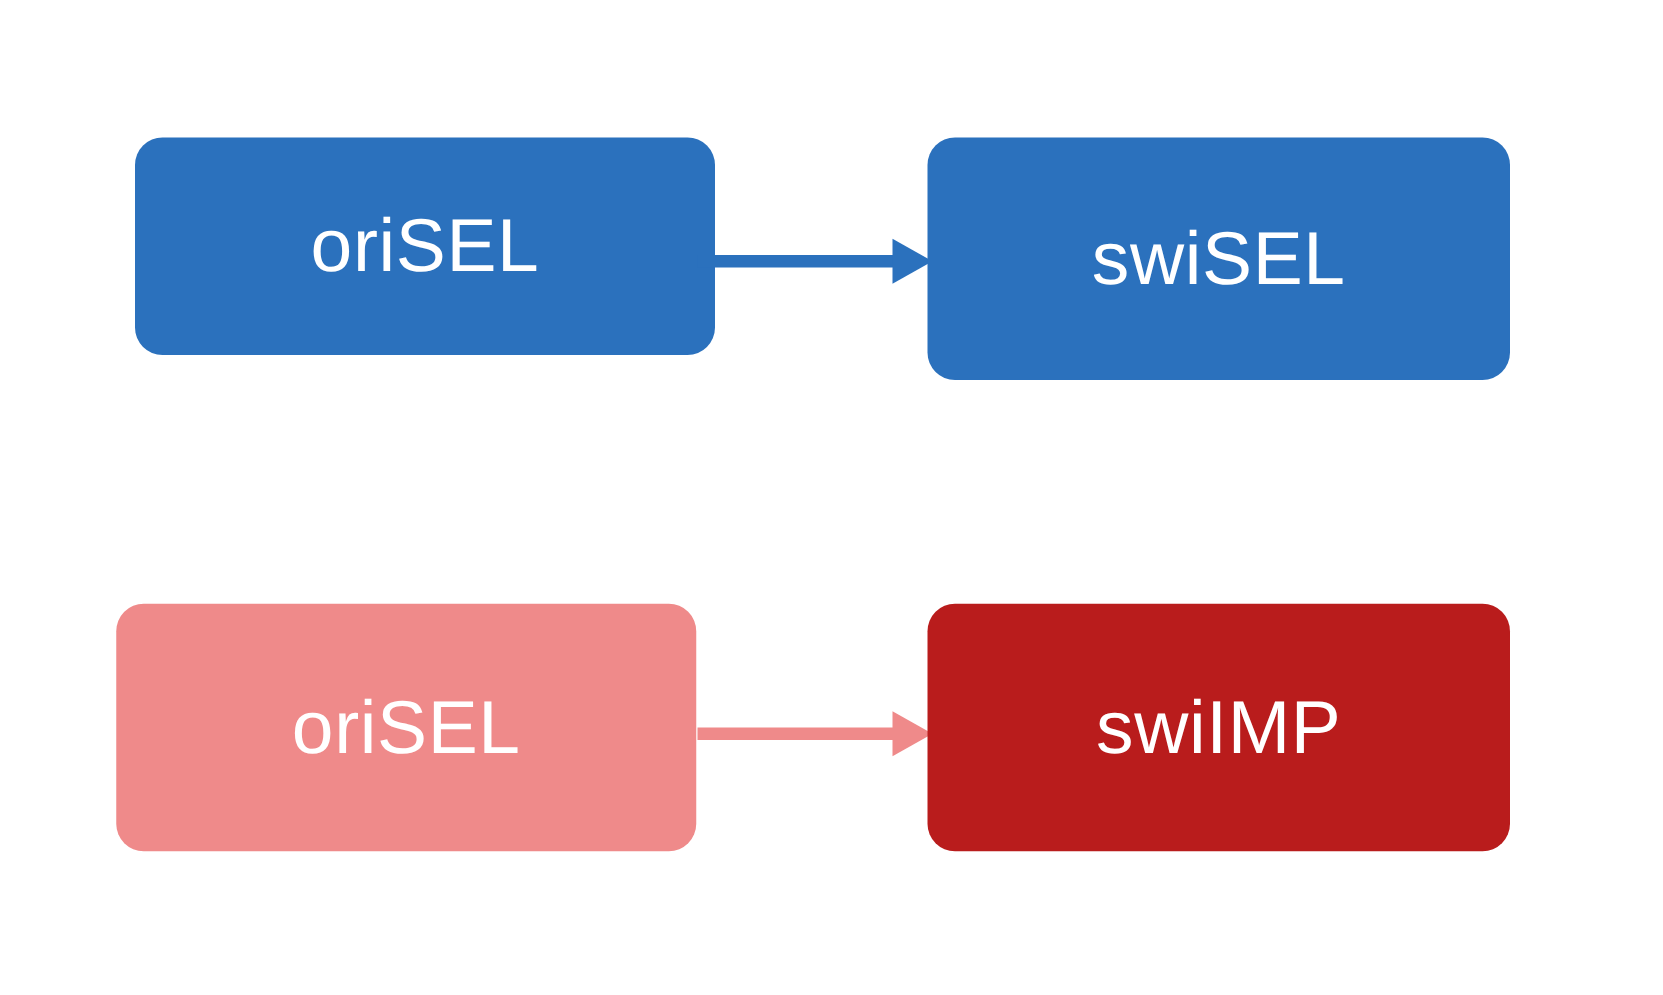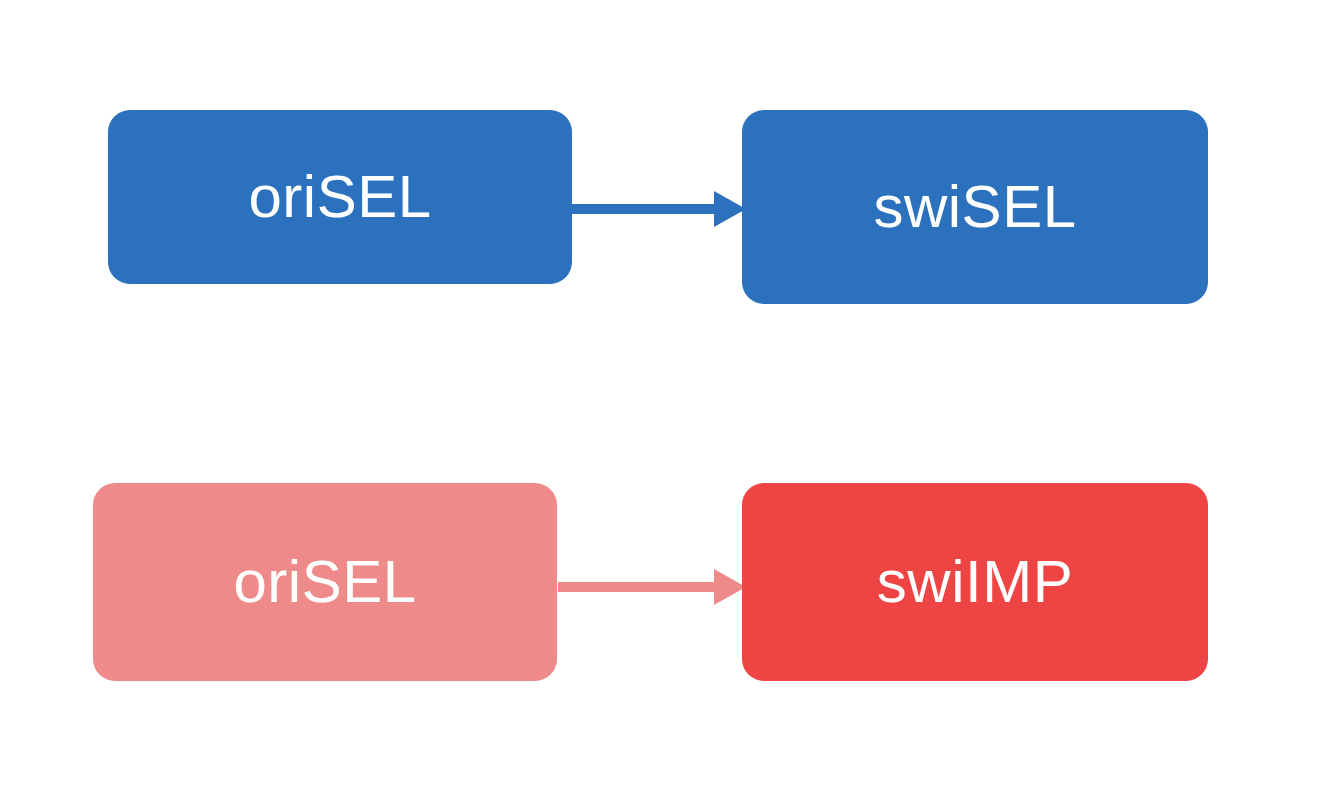--- a/index.html
+++ b/index.html
@@ -126,18 +126,18 @@
 
   <svg class="connector" id="arrow-bottom" viewBox="0 0 196 62">
     <g>
       <rect x="6" y="26" width="162" height="10" fill="#ef8a8a"></rect>
     </g>
     <g>
       <polygon points="162,13 194,31 162,49" fill="#ef8a8a"></polygon>
     </g>
   </svg>
 
-  <div class="node" id="node-swiimp" style="background: #ef4444;">
+  <div class="node" id="node-swiimp" style="background: #b91c1c;">
     <span class="node-label" style="color: rgb(255, 255, 255);">swiIMP</span>
   </div>
 
 
 </div>
 
 </body></html>

